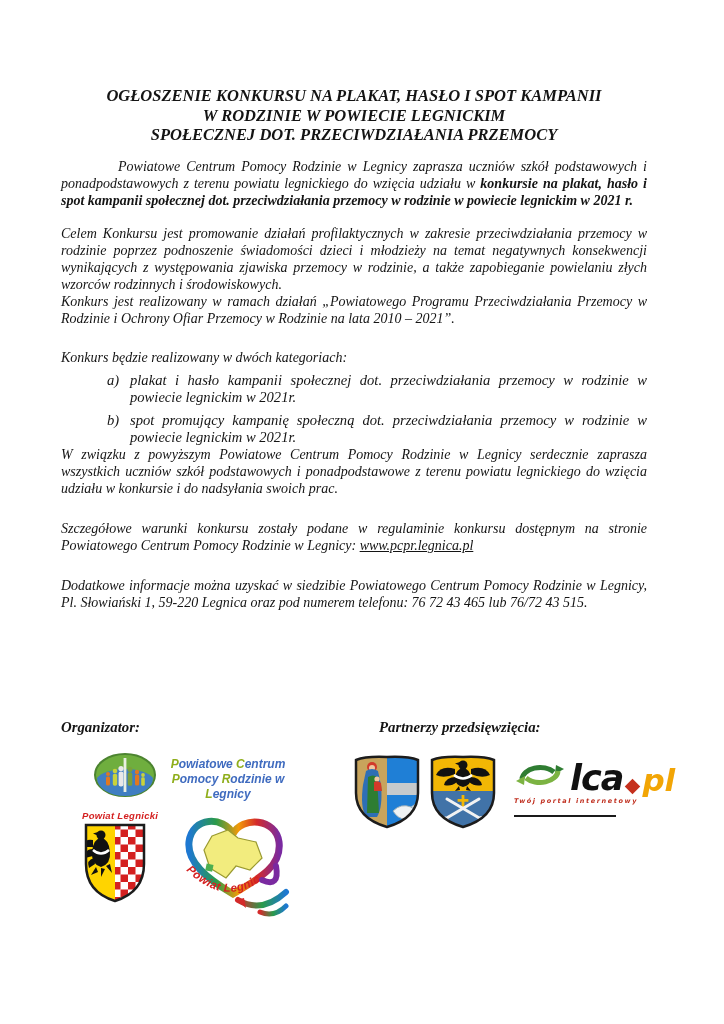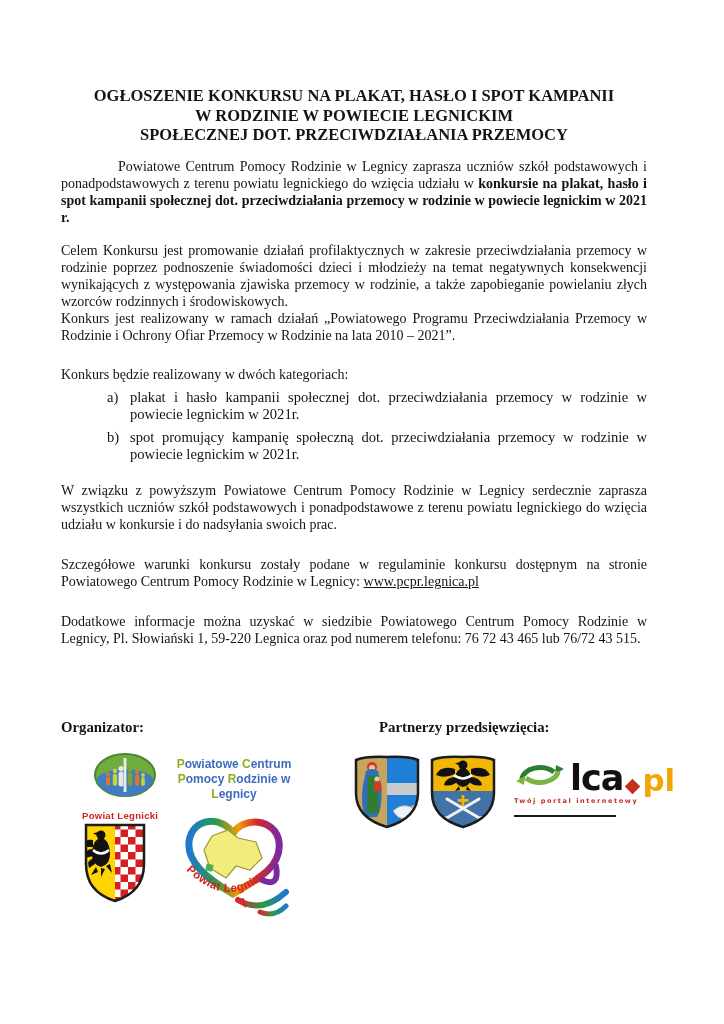--- a/index.html
+++ b/index.html
@@ -5,39 +5,40 @@
   * { margin:0; padding:0; box-sizing:border-box; }
   html,body { background:#ffffff; }
   .page {
     position:relative;
     width:708px; height:1024px;
     background:#ffffff;
     font-family:"Liberation Serif", serif;
     color:#141414;
     padding:86px 61px 0 61px;
     overflow:hidden;
+    font-style:italic;
   }
   .doc-title { text-align:center; font-weight:bold; font-size:16.5px; line-height:19.5px; }
   .para { font-size:14px; line-height:17px; text-align:justify; }
   .para.indent-first { text-indent:57px; }
   .para.stretch { text-align-last:justify; }
-  .m13 { margin-top:13px; } .m16 { margin-top:16px; } .m19 { margin-top:19px; }
+  .m13 { margin-top:13px; } .m16 { margin-top:16px; } .m19 { }
   .m22 { margin-top:22px; } .m23 { margin-top:23px; }
   .bold { font-weight:bold; }
   .doc-link { color:inherit; text-decoration:underline; }
   .list { margin-top:6px; }
   .list-item { position:relative; padding-left:69px; font-size:14.6px; line-height:17px; text-align:justify; margin-top:6px; }
   .list-marker { position:absolute; left:46px; top:0; }
   .footer-heading { position:absolute; font-weight:bold; font-size:14.8px; }
   .h-org { left:61px; top:719px; }
   .h-part { left:379px; top:719px; }
   .logo { position:absolute; }
   .pcpr-oval { left:93px; top:752px; }
   .pcpr-text {
-    left:155px; top:757px; width:158px;
+    left:149px; top:757px; width:158px;
     font-family:"Liberation Sans", sans-serif;
     font-weight:bold; font-size:12px; line-height:15px; text-align:center;
   }
   .seg-g { color:#8fae1b; } .seg-b { color:#3f6bbf; }
   .crest-a { left:351px; top:753px; }
   .crest-b { left:427px; top:753px; }
   .lca { left:514px; top:757px; font-family:"DejaVu Sans", sans-serif; }
   .lca-row { display:flex; align-items:flex-end; }
   .lca-word { font-weight:bold; font-size:35px; line-height:33px; letter-spacing:-1px; color:#111111; }
   .lca-diamond { width:11px; height:11px; background:#c5301d; transform:rotate(45deg); margin:0 4px 3px 4px; }

